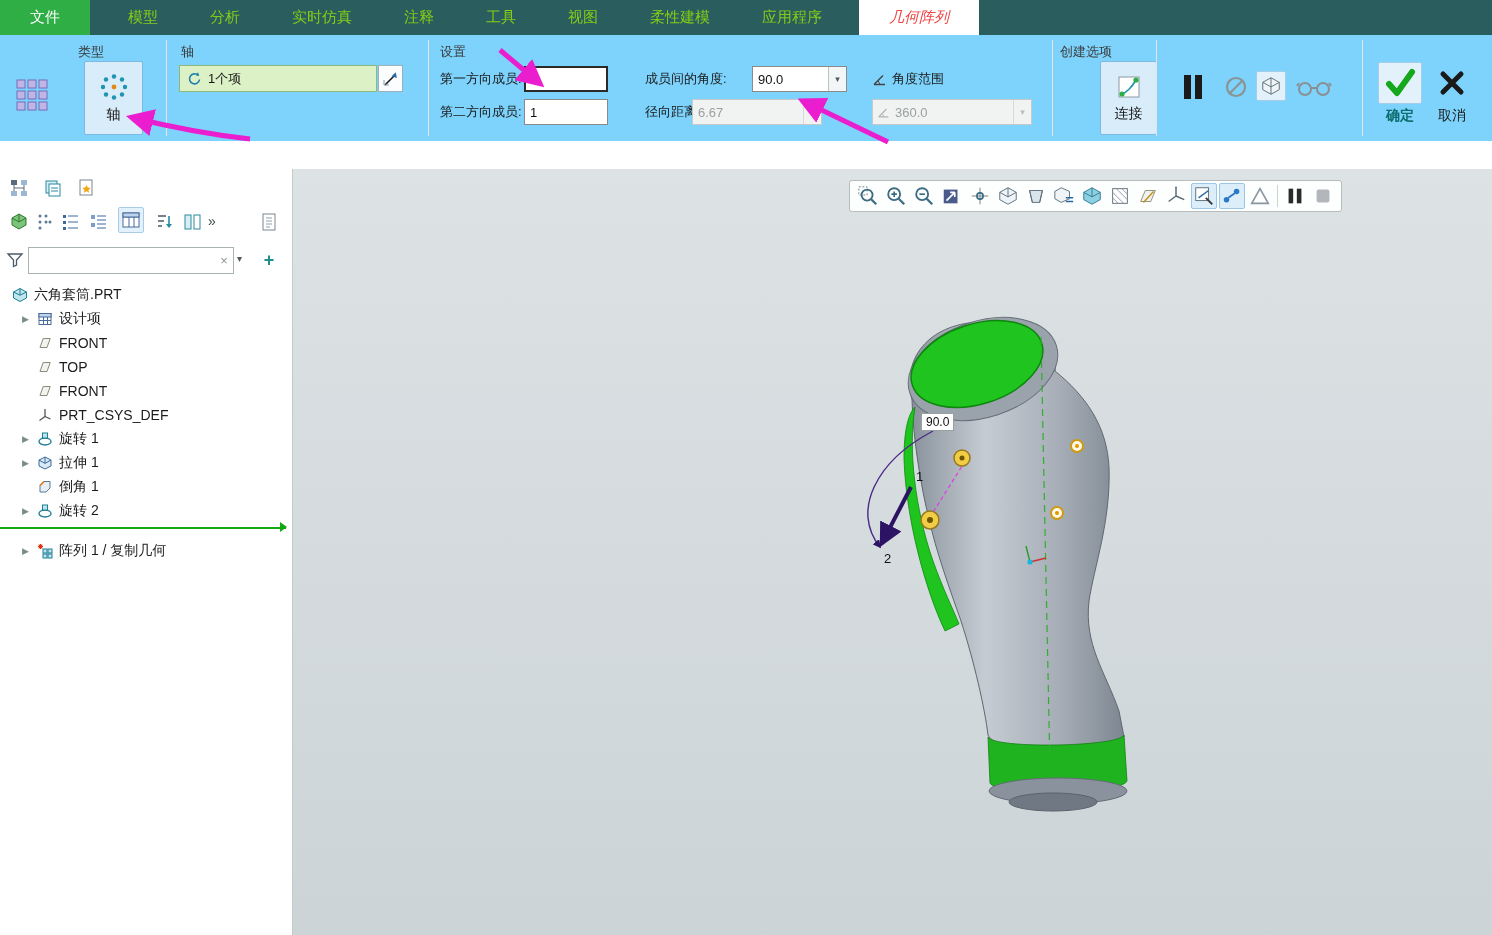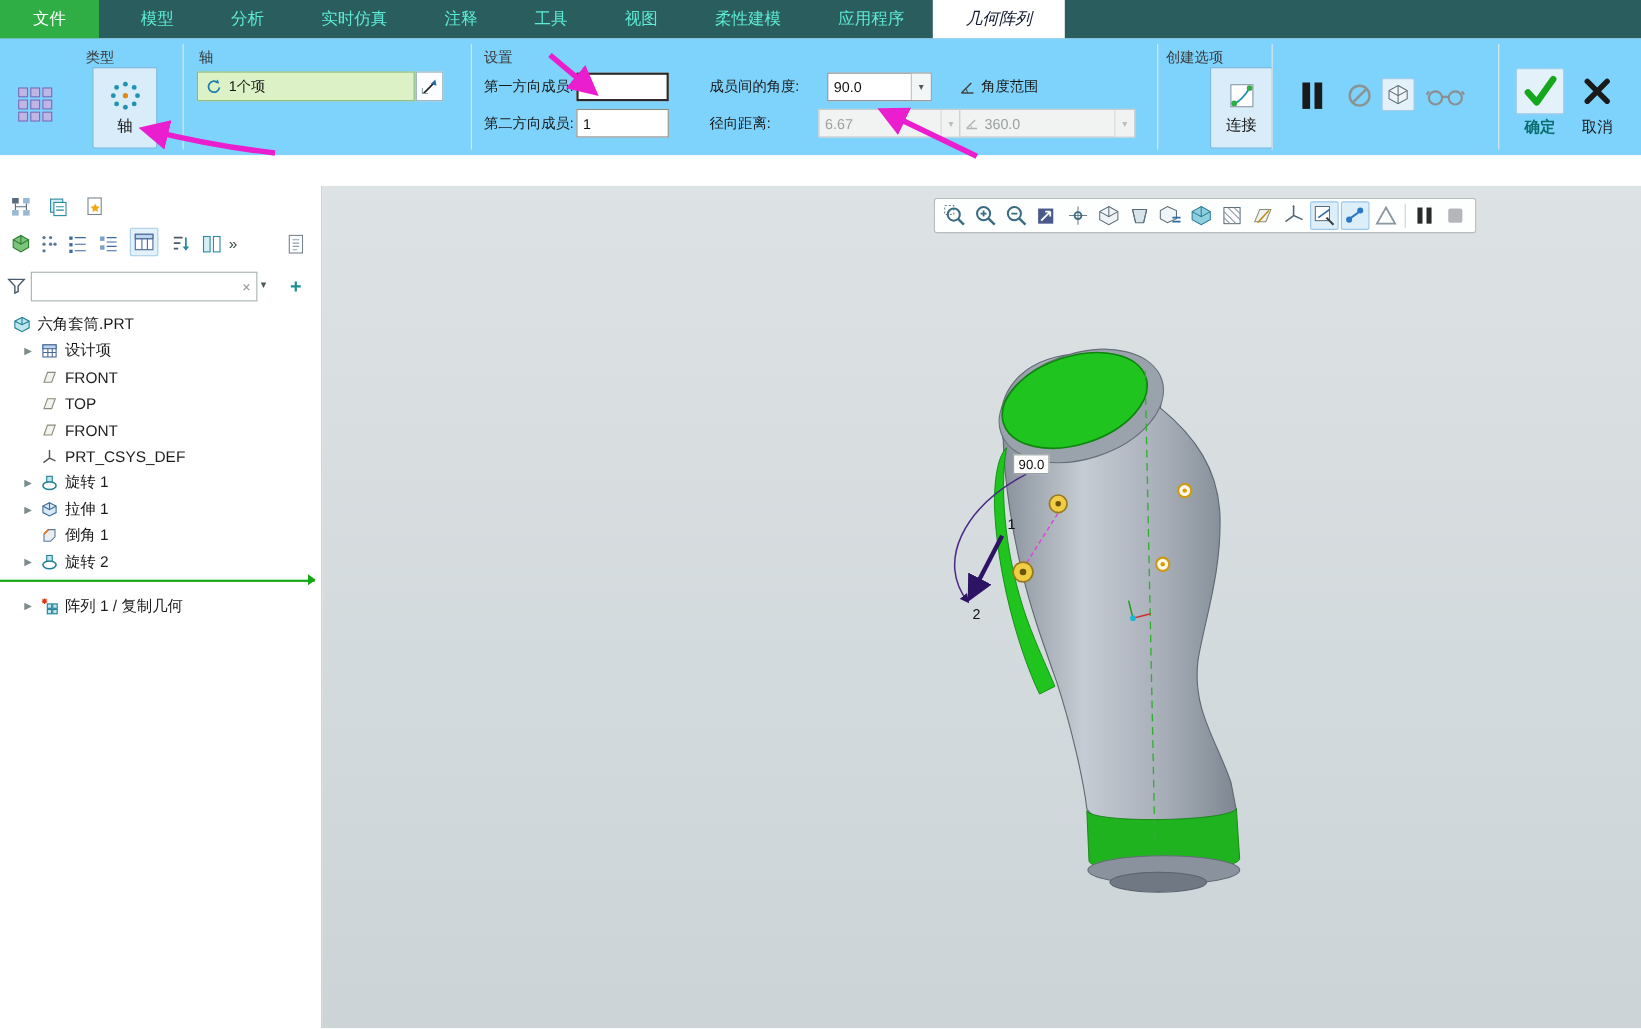--- a/index.html
+++ b/index.html
@@ -1,22 +1,22 @@
 <!DOCTYPE html>
 <html><head>
 <meta charset="utf-8">
 <style>
   html,body{margin:0;padding:0;background:#fff;}
   #app{position:relative;width:1492px;height:935px;font-family:"Liberation Sans",sans-serif;overflow:hidden;background:#fff;-webkit-font-smoothing:antialiased;}
 
   
   .menubar{position:absolute;top:0;left:0;width:100%;height:35px;background:#2a5e5e;display:flex;align-items:stretch;font-size:15px;}
-  .mi{display:flex;align-items:center;padding:12px 26px;color:#5eead4;white-space:nowrap;}
+  .mi{display:flex;align-items:center;padding:12px 26px;color:#84cc16;white-space:nowrap;}
   .mi-file{background:#2fae46;color:#fff;padding:0 30px;margin-right:12px;}
-  .mi-active{background:#ffffff;color:#0f172a;font-style:italic;padding:0 30px;}
+  .mi-active{background:#ffffff;color:#ef4444;font-style:italic;padding:0 30px;margin-left:11px;}
 
   
   .ribbon{position:absolute;top:35px;left:0;width:100%;height:106px;background:#7dd3fc;}
   .glabel{position:absolute;font-size:13px;color:#3a3a3a;white-space:nowrap;}
   .vsep{position:absolute;top:5px;height:96px;width:1px;background:#e3e6e6;}
   .toggle-big{position:absolute;display:flex;flex-direction:column;align-items:center;justify-content:center;gap:4px;background:#d8ecf9;border:1px solid #7fb8e0;border-radius:2px;font-size:14px;color:#161616;}
   .collector{position:absolute;display:flex;align-items:center;gap:6px;background:#dcf2c6;border:1px solid #8fb878;font-size:13px;color:#161616;padding:0 7px;box-sizing:border-box;}
   .btn-sel{position:absolute;background:#fbfdfe;border:1px solid #9ab0be;display:flex;align-items:center;justify-content:center;box-sizing:border-box;}
   .flabel{position:absolute;font-size:13px;color:#1a1a1a;height:26px;line-height:26px;white-space:nowrap;}
   .tfield{position:absolute;background:#fff;border:1px solid #8a8a8a;font-size:13px;display:flex;align-items:center;box-sizing:border-box;color:#111;}
@@ -164,21 +164,21 @@
       </span>
       <span>角度范围</span>
     </div>
 
     <div class="flabel" style="left:440px;top:64px">第二方向成员:</div>
     <div class="tfield" style="left:524px;top:64px;width:84px;height:26px">
       <span class="val">1</span>
     </div>
 
     <div class="flabel" style="left:645px;top:64px">径向距离:</div>
-    <div class="tfield disabled" style="left:744px;top:64px;width:130px;height:26px">
+    <div class="tfield disabled" style="left:692px;top:64px;width:130px;height:26px">
       <span class="val">6.67</span>
       <span class="dd">▾</span>
     </div>
 
     <div class="tfield disabled" style="left:872px;top:64px;width:160px;height:26px">
       <span class="icon-inline" style="padding-left:4px">
         <svg width="13" height="13" viewBox="0 0 15 15">
             <path d="M2 12.5h11M2 12.5 11 3.5" fill="none" stroke="#b0b4b4" stroke-width="1.4"></path>
             <path d="M7.5 12.5a5.5 5.5 0 0 0-1.6-3.9" fill="none" stroke="#b0b4b4"></path>
           </svg>

